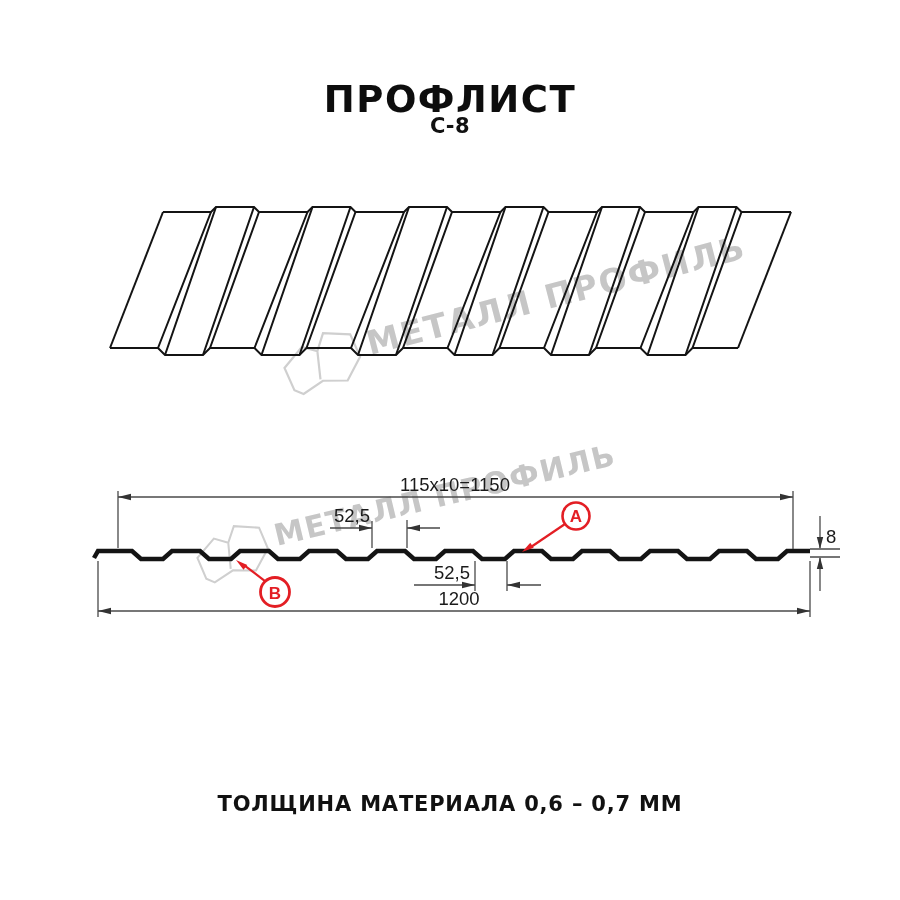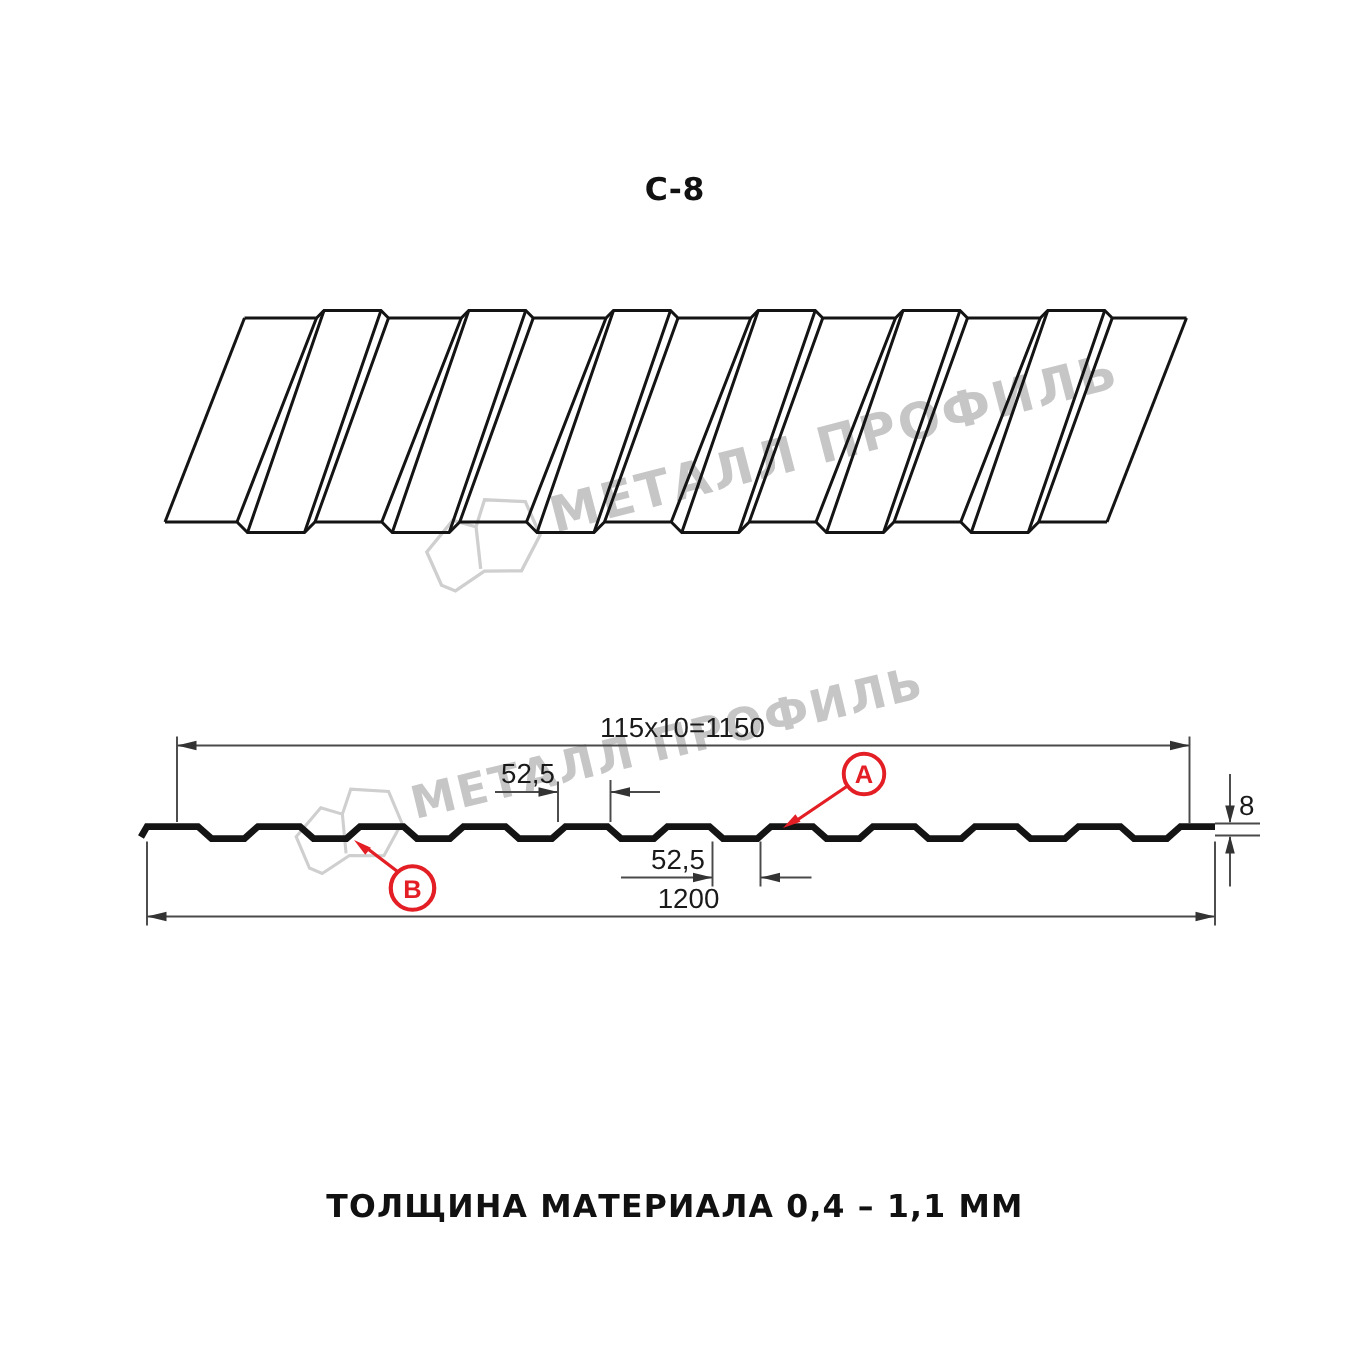--- a/index.html
+++ b/index.html
@@ -33,20 +33,21 @@
   .callout-text{
     font-family:"Liberation Sans","DejaVu Sans",sans-serif;
     font-size:17px;font-weight:bold;
   }
 </style>
 </head>
 <body>
 
 <div class="canvas">
 
+  <div class="page-title">ПРОФЛИСТ</div>
   <div class="page-subtitle">С-8</div>
 
   <svg width="900" height="900" viewBox="0 0 900 900">
 
     <defs>
       <g id="rib3d">
         <path d="M0,348 L53,212 M7,355 L58,207 M45,355 L96,207 M52,348 L101,212" fill="none"></path>
       </g>
       <g id="wm-logo">
         <path d="M4,26 L0,2 L22,-14 L36,-6 L46,-22 L72,-14 L76,10 L58,30 L34,24 L12,32 Z M36,-6 L32,22" fill="none" stroke-width="2.2"></path>
@@ -144,15 +145,15 @@
 
     <g>
       <path d="M265,581 L244,565" fill="none" stroke-width="2.2" stroke="#e31e24"></path>
       <polygon points="236,560 247.3,565.1 243.5,569.8" stroke="none" fill="#e31e24"></polygon>
       <circle cx="275" cy="592" r="14.5" fill="#ffffff" stroke-width="2.8" stroke="#e31e24"></circle>
       <text class="callout-text" x="275" y="598.5" text-anchor="middle" fill="#e31e24">В</text>
     </g>
 
   </svg>
 
-  <div class="footer-note">ТОЛЩИНА МАТЕРИАЛА 0,4 – 1,1 ММ</div>
+  <div class="footer-note">ТОЛЩИНА МАТЕРИАЛА 0,6 – 0,7 ММ</div>
 
 </div>
 
 </body></html>

